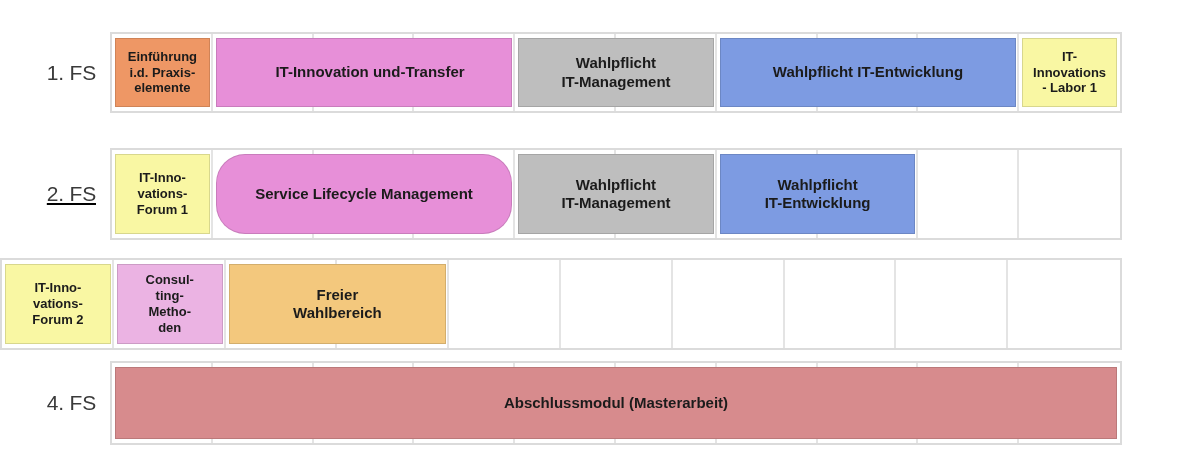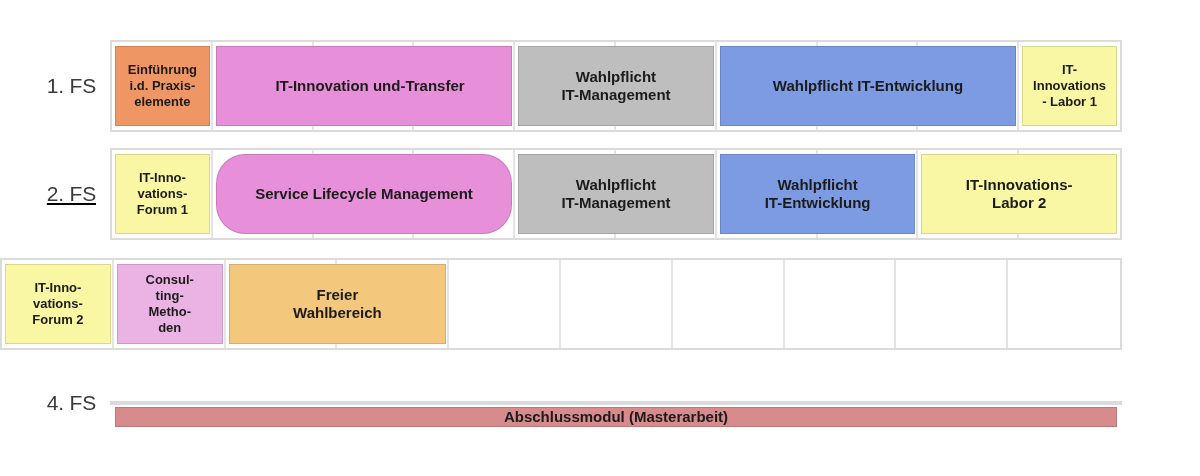--- a/index.html
+++ b/index.html
@@ -31,21 +31,21 @@
     position:relative;z-index:1;
   }
   .box.large{font-size:15px;}
   .box.small{font-size:13px;}
 </style>
 </head>
 <body>
 
 <div id="stage">
   <div>
-      <div class="row" style="top: 40px; height: 92px;">
+      <div class="row" style="top: 32px; height: 81px;">
         <div class="sem-label">1. FS</div>
         <div class="strip">
           <div class="cells">
             <div class="cell"></div>
             <div class="cell"></div>
             <div class="cell"></div>
             <div class="cell"></div>
             <div class="cell"></div>
             <div class="cell"></div>
             <div class="cell"></div>
@@ -84,22 +84,20 @@
           </div>
           <div class="boxes">
             <div class="box small" style="grid-column: span 1; background: rgb(249, 247, 163);">IT-Inno-
 vations-
 Forum 1</div>
             <div class="box large" style="grid-column: span 3; background: rgb(231, 143, 216); border-radius: 29px;">Service Lifecycle Management</div>
             <div class="box large" style="grid-column: span 2; background: rgb(190, 190, 190);">Wahlpflicht
 IT-Management</div>
             <div class="box large" style="grid-column: span 2; background: rgb(125, 155, 226);">Wahlpflicht
 IT-Entwicklung</div>
-            <div class="box large" style="grid-column: span 2; background: rgb(249, 247, 163);">IT-Innovations-
-Labor 2</div>
           </div>
         </div>
       </div>
       <div class="row" style="top: 258px; height: 92px;">
         <div class="strip">
           <div class="cells">
             <div class="cell"></div>
             <div class="cell"></div>
             <div class="cell"></div>
             <div class="cell"></div>
@@ -116,21 +114,21 @@
 Forum 2</div>
             <div class="box small" style="grid-column: span 1; background: rgb(235, 179, 227);">Consul-
 ting-
 Metho-
 den</div>
             <div class="box large" style="grid-column: span 2; background: rgb(243, 200, 125);">Freier
 Wahlbereich</div>
           </div>
         </div>
       </div>
-      <div class="row" style="top: 361px; height: 84px; align-items: center;">
+      <div class="row" style="top: 361px; height: 84px;">
         <div class="sem-label">4. FS</div>
         <div class="strip">
           <div class="cells">
             <div class="cell"></div>
             <div class="cell"></div>
             <div class="cell"></div>
             <div class="cell"></div>
             <div class="cell"></div>
             <div class="cell"></div>
             <div class="cell"></div>

